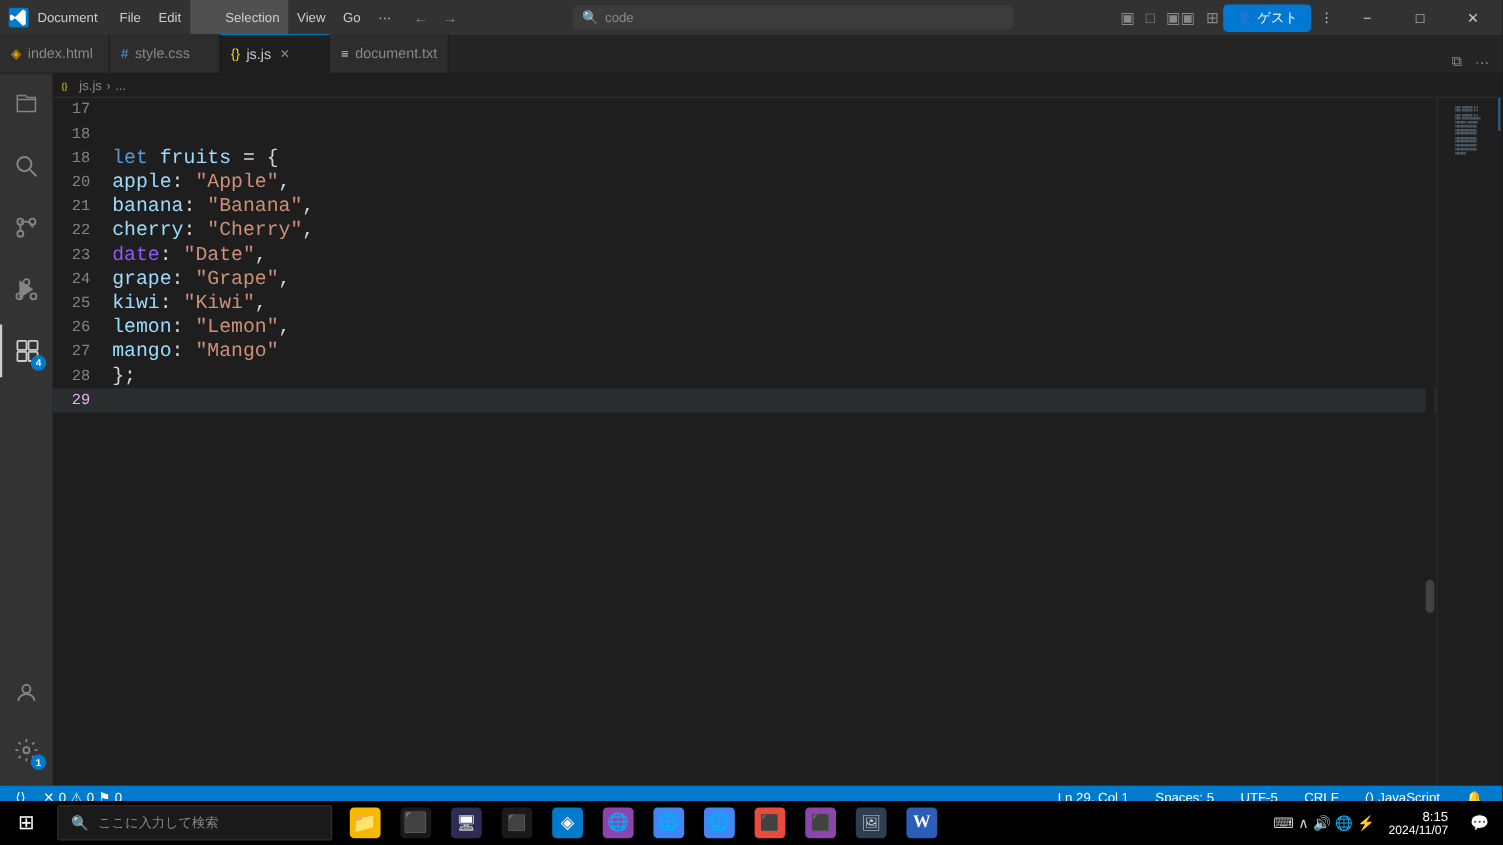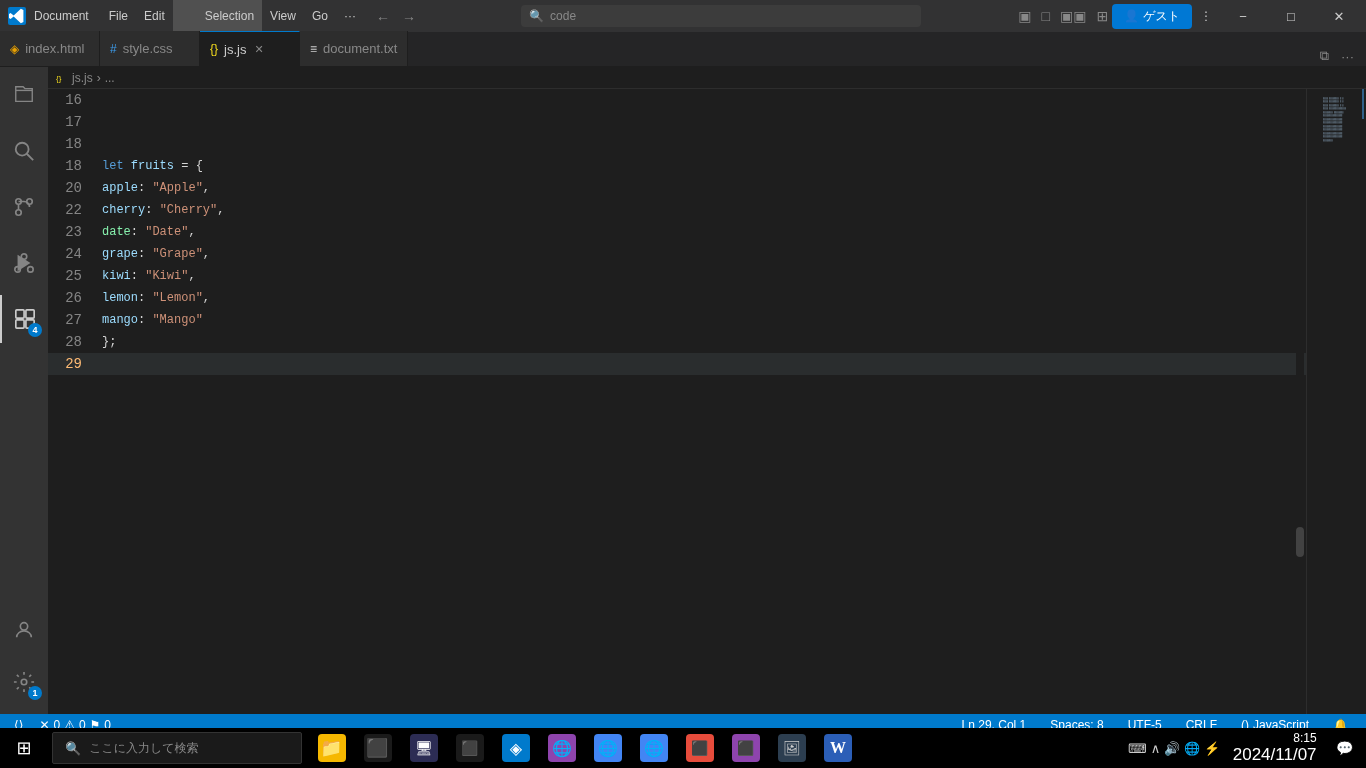--- a/index.html
+++ b/index.html
@@ -219,25 +219,25 @@
     .line-num { 
       min-width: 50px; 
       text-align: right; 
       padding-right: 16px; 
       color: #858585; 
       user-select: none;
       font-family: 'Consolas', 'Courier New', monospace;
       font-size: 14px;
       line-height: 22px;
     }
-    .line-num.active-line { color: #fdba74; }
+    .line-num.active-line { color: #f0abfc; }
     .line-code {
       padding-left: 4px;
       font-family: 'Consolas', 'Courier New', monospace;
-      font-size: 12px;
+      font-size: 18px;
       line-height: 22px;
     }
     .code-body {
       flex: 1;
       overflow-y: auto;
     }
     @keyframes blink { 50% { opacity: 0; } }
 
     
     .status-bar {
@@ -315,21 +315,21 @@
     .tray-icon { font-size: 13px; color: #cccccc; cursor: pointer; }
     .taskbar-clock {
       display: flex;
       flex-direction: column;
       align-items: flex-end;
       padding-right: 8px;
       cursor: pointer;
       color: white;
     }
     .clock-time { font-size: 12px; }
-    .clock-date { font-size: 17px; }
+    .clock-date { font-size: 11px; }
     .taskbar-notif { font-size: 14px; color: #cccccc; cursor: pointer; padding: 0 8px; }
 
     
     .code-body::-webkit-scrollbar { width: 8px; }
     .code-body::-webkit-scrollbar-track { background: #1e1e1e; }
     .code-body::-webkit-scrollbar-thumb { background: #424242; }
 
     
     .guest-btn {
       background: #0078d4;
@@ -485,47 +485,47 @@
       <svg width="12" height="12" viewBox="0 0 24 24" fill="#f5dd1d">
           <text y="18" font-size="16">{}</text>
         </svg>
       <span>js.js</span>
       <span>›</span>
       <span>...</span>
     </div>
     <div class="code-area">
       <div class="code-body">
 
-      <div class="line">
-            <span class="line-num">16</span>
-            <span class="line-code"></span>
-          </div>
           <div class="line">
             <span class="line-num">17</span>
             <span class="line-code"></span>
           </div>
           <div class="line">
             <span class="line-num">18</span>
             <span class="line-code"></span>
           </div>
           <div class="line">
             <span class="line-num">18</span>
             <span class="line-code"><span style="color: rgb(86, 156, 214);">let</span><span style="color: rgb(212, 212, 212);"> </span><span style="color: rgb(156, 220, 254);">fruits</span><span style="color: rgb(212, 212, 212);"> = </span><span style="color: rgb(212, 212, 212);">{</span></span>
           </div>
           <div class="line">
             <span class="line-num">20</span>
             <span class="line-code"><span style="color: rgb(212, 212, 212);">    </span><span style="color: rgb(156, 220, 254);">apple</span><span style="color: rgb(212, 212, 212);">: </span><span style="color: rgb(206, 145, 120);">"Apple"</span><span style="color: rgb(212, 212, 212);">,</span></span>
           </div>
           <div class="line">
+            <span class="line-num">21</span>
+            <span class="line-code"><span style="color: rgb(212, 212, 212);">    </span><span style="color: rgb(156, 220, 254);">banana</span><span style="color: rgb(212, 212, 212);">: </span><span style="color: rgb(206, 145, 120);">"Banana"</span><span style="color: rgb(212, 212, 212);">,</span></span>
+          </div>
+          <div class="line">
             <span class="line-num">22</span>
             <span class="line-code"><span style="color: rgb(212, 212, 212);">    </span><span style="color: rgb(156, 220, 254);">cherry</span><span style="color: rgb(212, 212, 212);">: </span><span style="color: rgb(206, 145, 120);">"Cherry"</span><span style="color: rgb(212, 212, 212);">,</span></span>
           </div>
           <div class="line">
             <span class="line-num">23</span>
-            <span class="line-code"><span style="color: rgb(212, 212, 212);">    </span><span style="color: #86efac;">date</span><span style="color: rgb(212, 212, 212);">: </span><span style="color: rgb(206, 145, 120);">"Date"</span><span style="color: rgb(212, 212, 212);">,</span></span>
+            <span class="line-code"><span style="color: rgb(212, 212, 212);">    </span><span style="color: #8b5cf6;">date</span><span style="color: rgb(212, 212, 212);">: </span><span style="color: rgb(206, 145, 120);">"Date"</span><span style="color: rgb(212, 212, 212);">,</span></span>
           </div>
           <div class="line">
             <span class="line-num">24</span>
             <span class="line-code"><span style="color: rgb(212, 212, 212);">    </span><span style="color: rgb(156, 220, 254);">grape</span><span style="color: rgb(212, 212, 212);">: </span><span style="color: rgb(206, 145, 120);">"Grape"</span><span style="color: rgb(212, 212, 212);">,</span></span>
           </div>
           <div class="line">
             <span class="line-num">25</span>
             <span class="line-code"><span style="color: rgb(212, 212, 212);">    </span><span style="color: rgb(156, 220, 254);">kiwi</span><span style="color: rgb(212, 212, 212);">: </span><span style="color: rgb(206, 145, 120);">"Kiwi"</span><span style="color: rgb(212, 212, 212);">,</span></span>
           </div>
           <div class="line">
@@ -580,21 +580,21 @@
       <span>✕</span>
       <span>0</span>
       <span>⚠</span>
       <span>0</span>
       <span>⚑</span>
       <span>0</span>
     </div>
   </div>
   <div class="status-right">
     <div class="status-item">Ln 29, Col 1</div>
-    <div class="status-item">Spaces: 8</div>
+    <div class="status-item">Spaces: 5</div>
     <div class="status-item">UTF-5</div>
     <div class="status-item">CRLF</div>
     <div class="status-item">
       <span>() </span>
       <span>JavaScript</span>
     </div>
     <div class="status-item">🔔</div>
   </div>
 </div>
 

